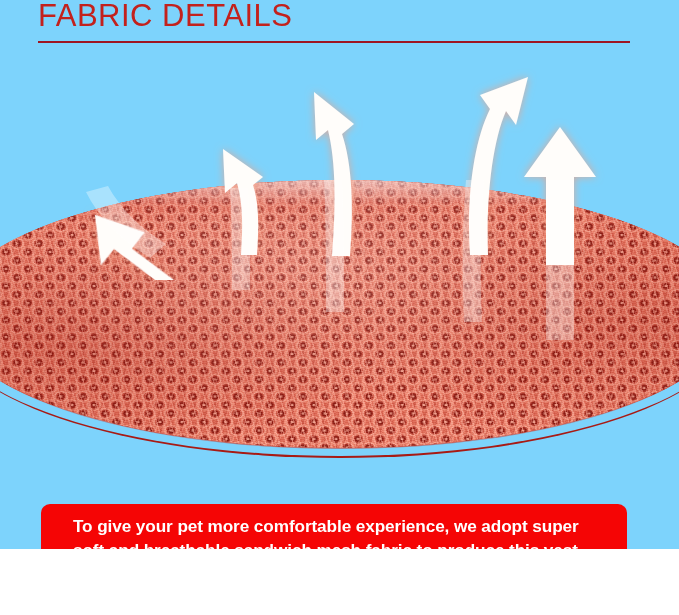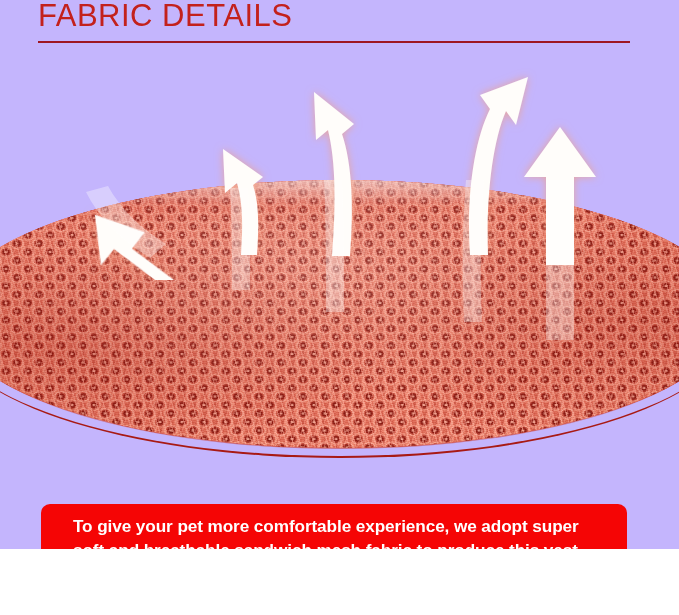--- a/index.html
+++ b/index.html
@@ -4,21 +4,21 @@
 <style>
   html, body {
     margin: 0;
     padding: 0;
     background: #ffffff;
   }
   #page {
     position: relative;
     width: 679px;
     height: 549px;
-    background: #c4b5fd;
+    background: #7dd3fc;
     overflow: hidden;
     font-family: "Liberation Sans", sans-serif;
   }
 
   
   #header-title {
     position: absolute;
     left: 38px;
     top: -2px;
     font-size: 31px;

